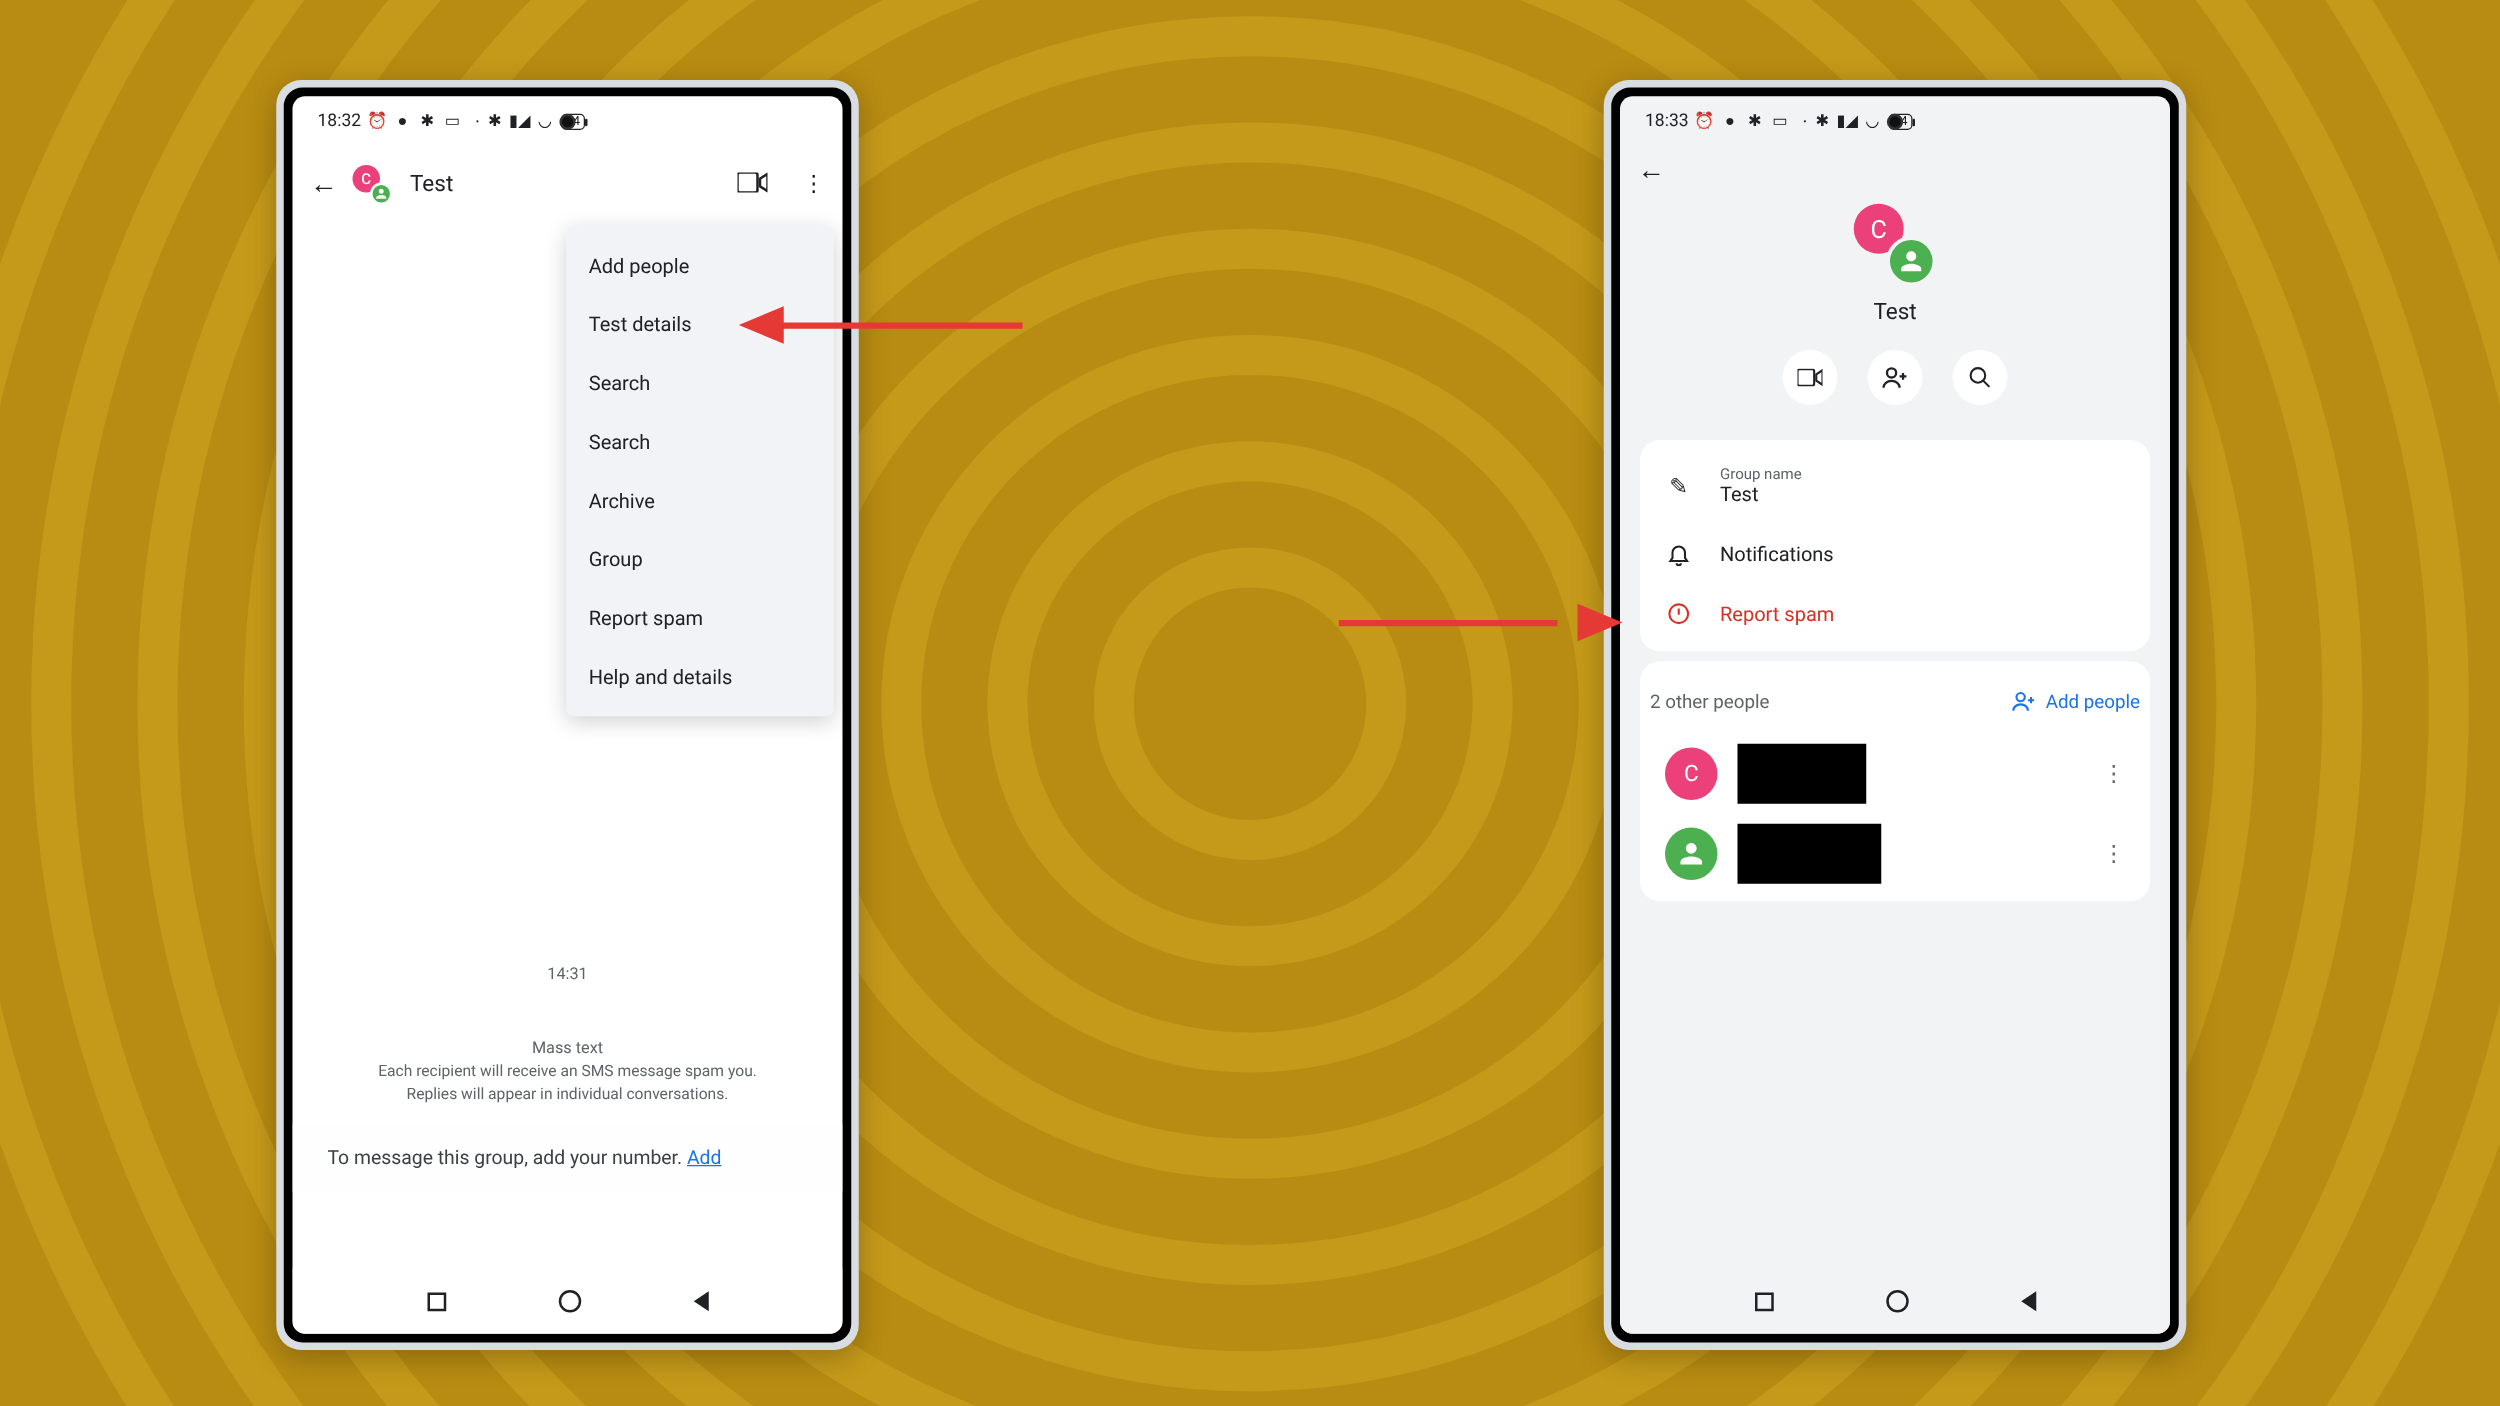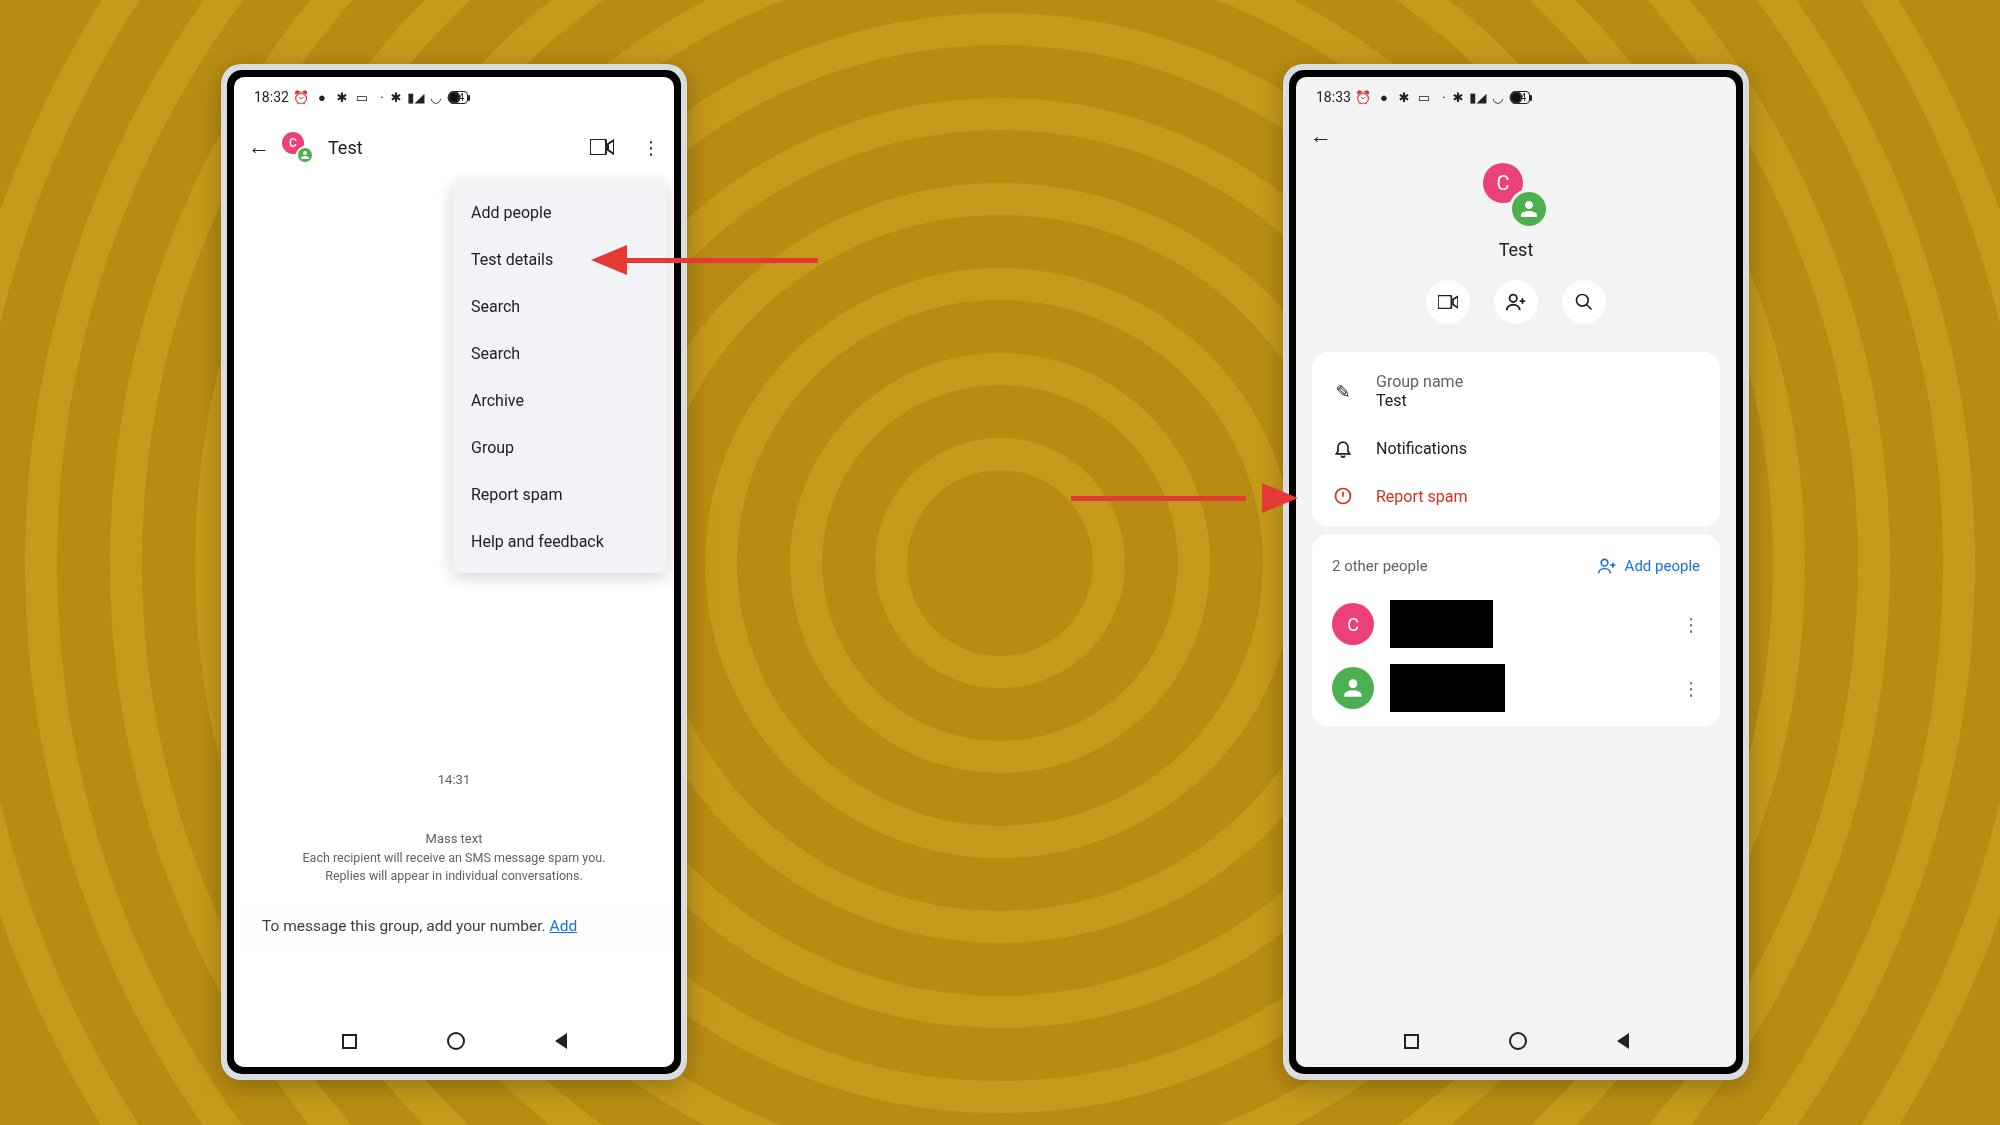--- a/index.html
+++ b/index.html
@@ -53,27 +53,27 @@
 .s2-av-green{position:absolute;right:0;bottom:0;width:40px;height:40px;background:#4caf50;border-radius:50%;border:3px solid #f1f3f4;display:flex;align-items:center;justify-content:center}
 .s2-av-green svg{width:24px;height:24px;fill:#fff}
 .s2-title{font-size:18px;color:#202124;margin-top:10px}
 .s2-actions{display:flex;gap:24px;margin-top:20px}
 .s2-act{width:44px;height:44px;background:#fff;border-radius:50%;display:flex;align-items:center;justify-content:center;font-size:18px}
 
 .card{margin:8px 16px;background:#fff;border-radius:16px;padding:6px 0}
 .card-row{display:flex;align-items:center;padding:14px 20px;gap:22px}
 .card-ico{width:22px;display:flex;justify-content:center;font-size:18px;color:#202124}
 .card-txt{flex:1}
-.card-label{font-size:16px;color:#5f6368}
+.card-label{font-size:12px;color:#5f6368}
 .card-val{font-size:16px;color:#202124}
 .card-row.spam{color:#d93025}
 .card-row.spam .card-ico{color:#d93025}
 .card-row.spam .card-val{color:#d93025}
 
-.people-row{display:flex;align-items:center;padding:16px 20px;justify-content:space-between}
+.people-row{display:flex;align-items:center;padding:16px 8px;justify-content:space-between}
 .people-label{font-size:15px;color:#5f6368}
 .add-people{color:#1a73e8;font-size:15px;display:flex;align-items:center;gap:8px}
 .person{display:flex;align-items:center;padding:8px 20px;gap:16px}
 .p-av{width:42px;height:42px;border-radius:50%;display:flex;align-items:center;justify-content:center;color:#fff;font-size:18px}
 .p-av.pink{background:#ec407a}
 .p-av.green{background:#4caf50}
 .p-av.green svg{width:26px;height:26px;fill:#fff}
 .p-name{flex:1;height:48px;background:#000}
 .p-name.n1{width:103px;flex:none}
 .p-name.n2{width:115px;flex:none}
@@ -148,21 +148,21 @@
   </div>
 
   <div class="dropdown">
     <div class="dd-item">Add people</div>
     <div class="dd-item">Test details</div>
     <div class="dd-item">Search</div>
     <div class="dd-item">Search</div>
     <div class="dd-item">Archive</div>
     <div class="dd-item">Group</div>
     <div class="dd-item">Report spam</div>
-    <div class="dd-item">Help and feedback</div>
+    <div class="dd-item">Help and details</div>
   </div>
 
   <div class="chat-body">
     <div class="chat-ts">14:31</div>
     <div class="mass-box">
       <div class="mass-title">Mass text</div>
       <div class="mass-txt">Each recipient will receive an SMS message spam you.</div>
       <div class="mass-txt">Replies will appear in individual conversations.</div>
     </div>
     <div class="add-banner">

